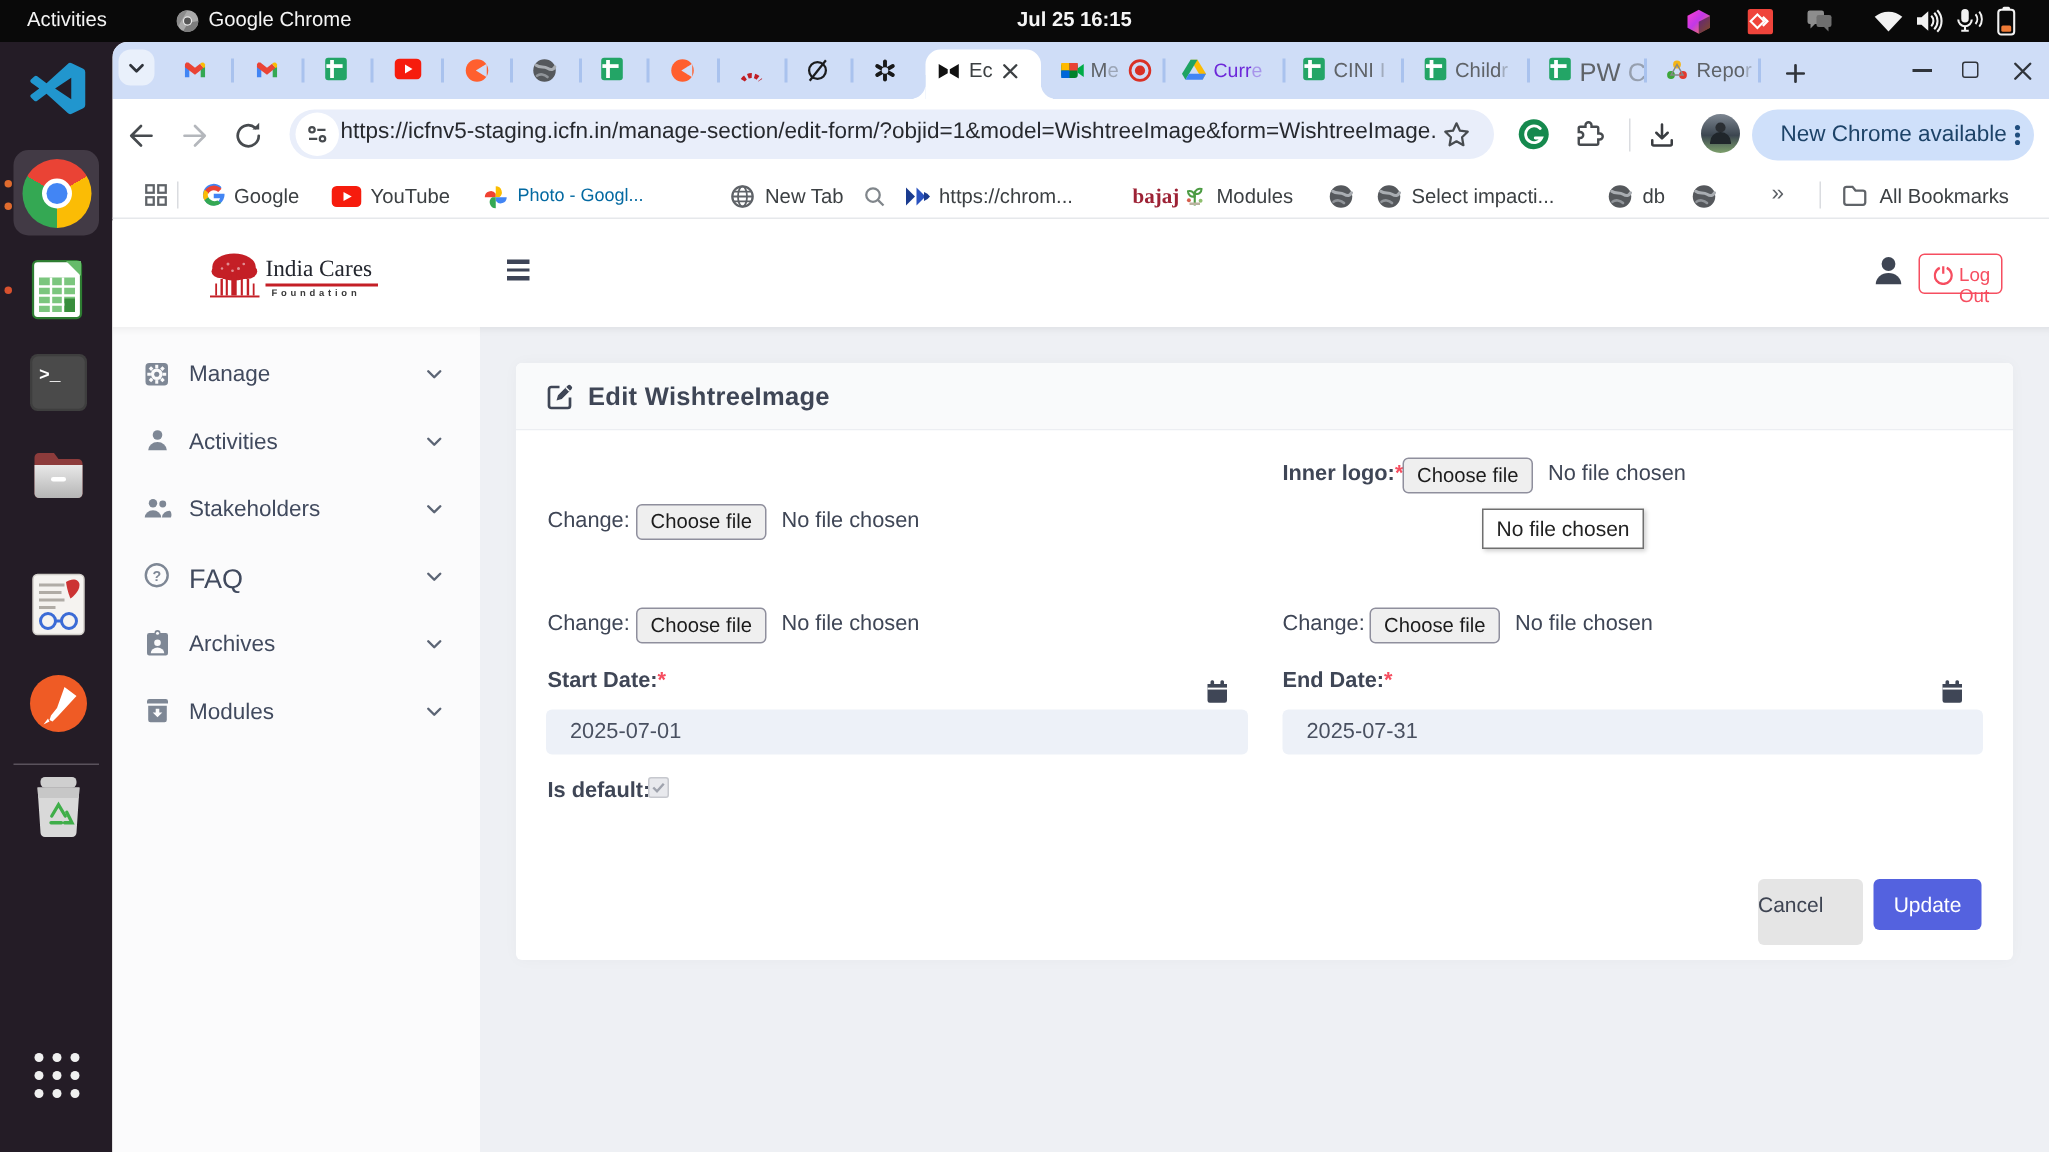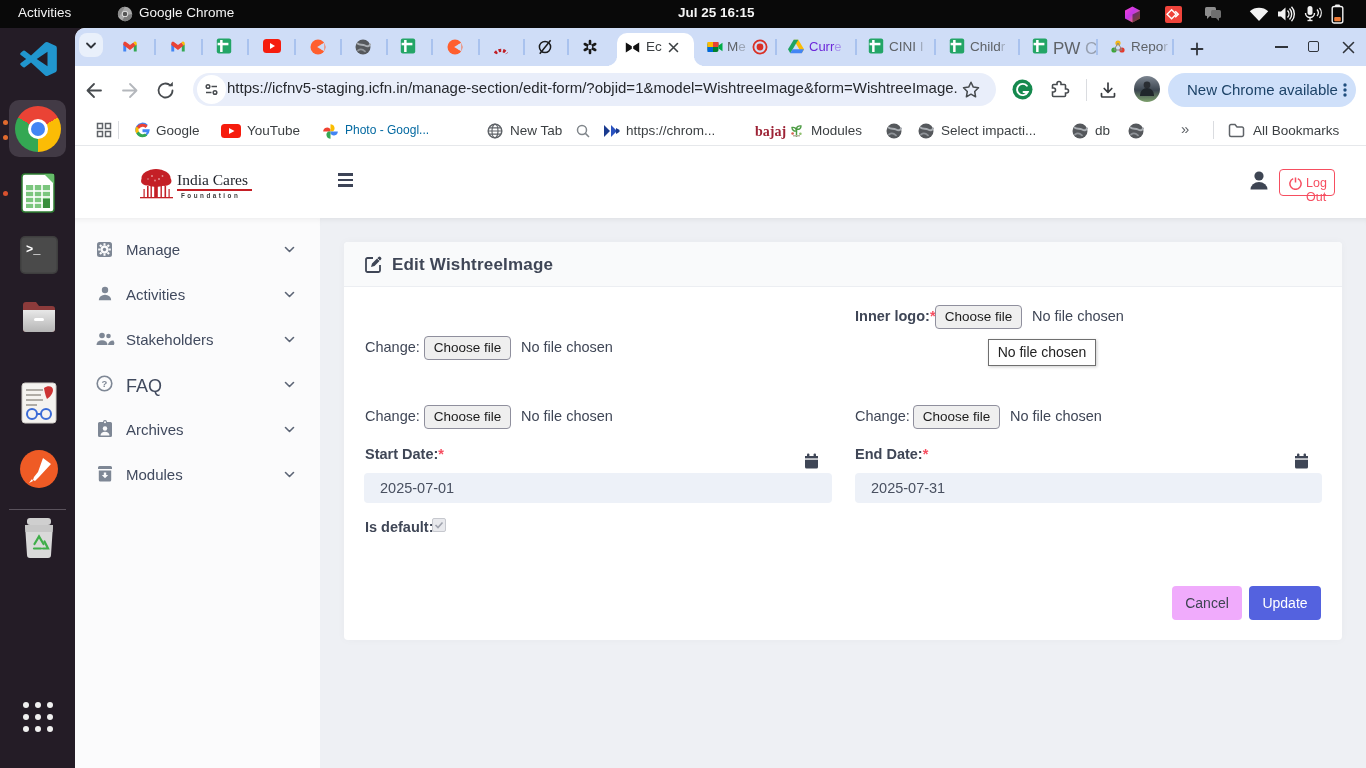--- a/index.html
+++ b/index.html
@@ -782,17 +782,17 @@
    <div class="a" style="left:511px;top:231px;width:467px;height:30px;background:#edf1f8;border-radius:4px"></div>
    <div class="a" style="left:527px;top:238px;font-size:14.5px;color:#495060">2025-07-31</div>
 
    <div class="a" style="left:21px;top:277px;font-size:14.5px;color:#3f4656"><b>Is default:</b></div>
    <div class="a" style="left:88px;top:276px;width:14px;height:14px;background:#e8e9ed;border:1px solid #c6c8ce;border-radius:2px">
           <svg width="12" height="12" viewBox="0 0 12 12">
             <path d="M2.5 6l2.5 2.5L9.5 3.5" fill="none" stroke="#9fa3ad" stroke-width="1.6"></path>
           </svg>
         </div>
 
-   <div class="a" style="left:828px;top:344px;width:70px;height:34px;background:#f0abfc;border-radius:4px;text-align:center;line-height:34px;font-size:14px;color:#3e4452">Cancel</div>
+   <div class="a" style="left:828px;top:344px;width:70px;height:44px;background:#e5e5e5;border-radius:4px;text-align:left;line-height:34px;font-size:14px;color:#3e4452">Cancel</div>
    <div class="a" style="left:905px;top:344px;width:72px;height:34px;background:#5462df;border-radius:4px;text-align:center;line-height:34px;font-size:14px;color:#fff">Update</div>
   </div>
  </div>
 </div>
 
 </body></html>

